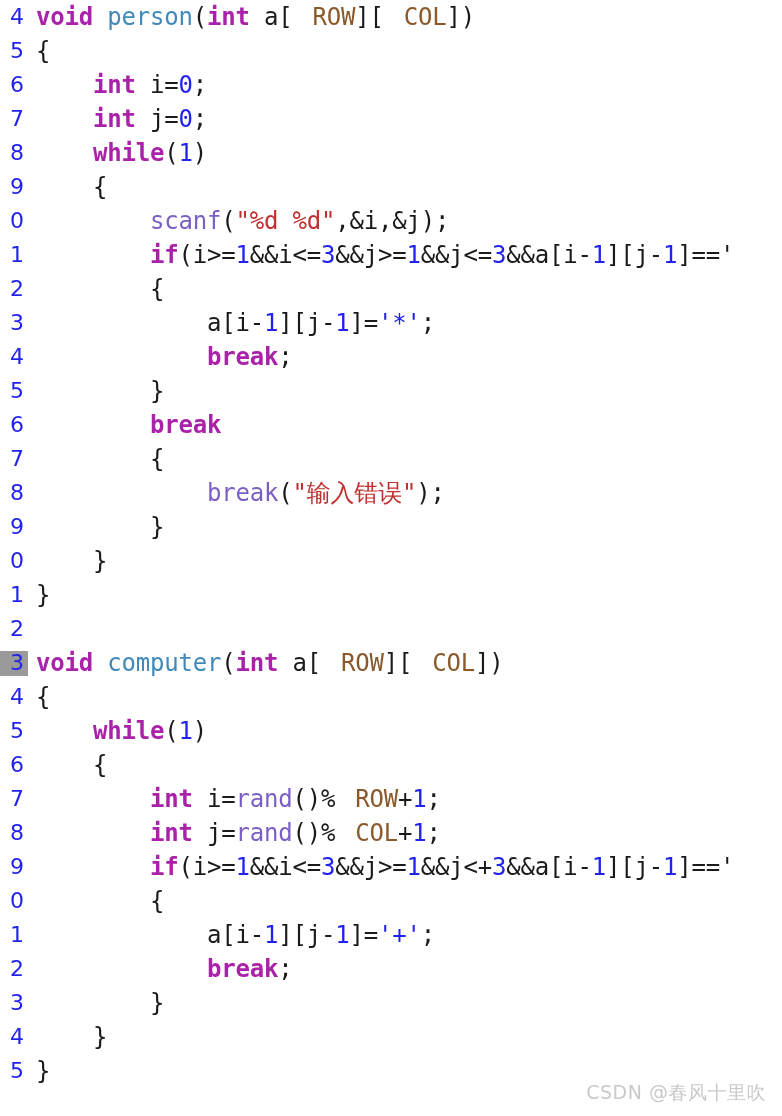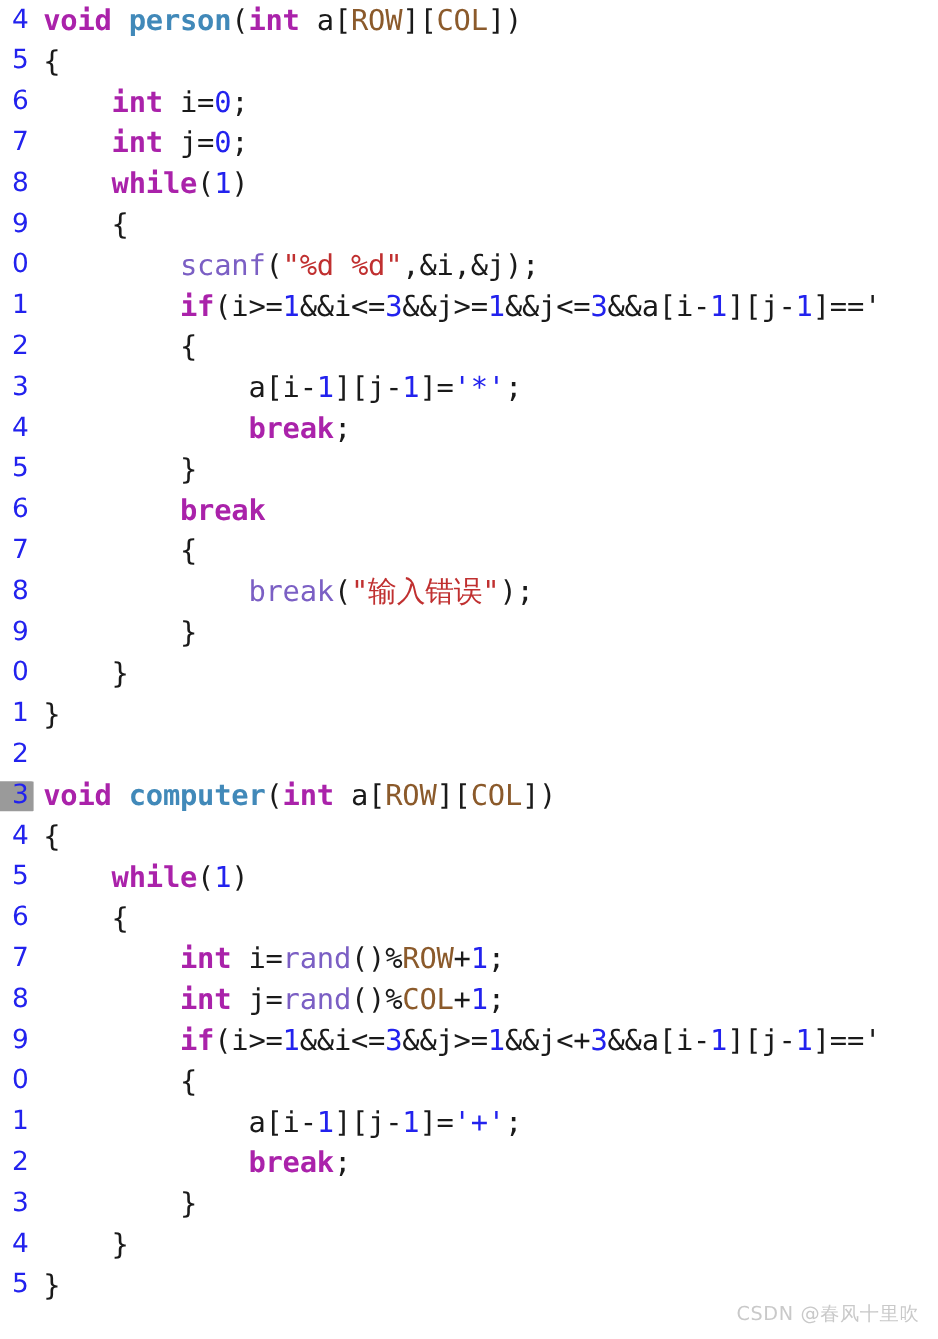--- a/index.html
+++ b/index.html
@@ -69,34 +69,34 @@
     flex:1 1 auto;
     font-size:24px;
     line-height:34px;
     color:#1a1a1a;
     padding-left:8px;
     white-space:pre;
     overflow:hidden;
     letter-spacing:-0.2px;
   }
   .kw   {color:#aa22aa;font-weight:bold;}
-  .fn   {color:#4189b9;font-weight:bold;margin-top:40px;}
+  .fn   {color:#4189b9;font-weight:normal;margin-top:40px;}
   .lib  {color:#7b5fc4;text-align:right;}
   .str  {color:#c03030;}
   .num  {color:#2222ee;}
   .chr  {color:#2222ee;}
-  .macro{color:#8b5a2b;}
+  .macro{color:#8b5a2b;margin-left:20px;}
   .plain{color:#1a1a1a;}
   .punct{color:#1a1a1a;}
   #watermark{
     position:absolute;
     right:16px;
     bottom:10px;
     color:#c9c9c9;
-    font-size:16px;
+    font-size:19px;
     font-family:"DejaVu Sans","Liberation Sans",sans-serif;
     letter-spacing:0.5px;
     white-space:nowrap;
   }
 </style>
 </head>
 <body>
 
 <div id="code-block">
   <div id="code-lines">

